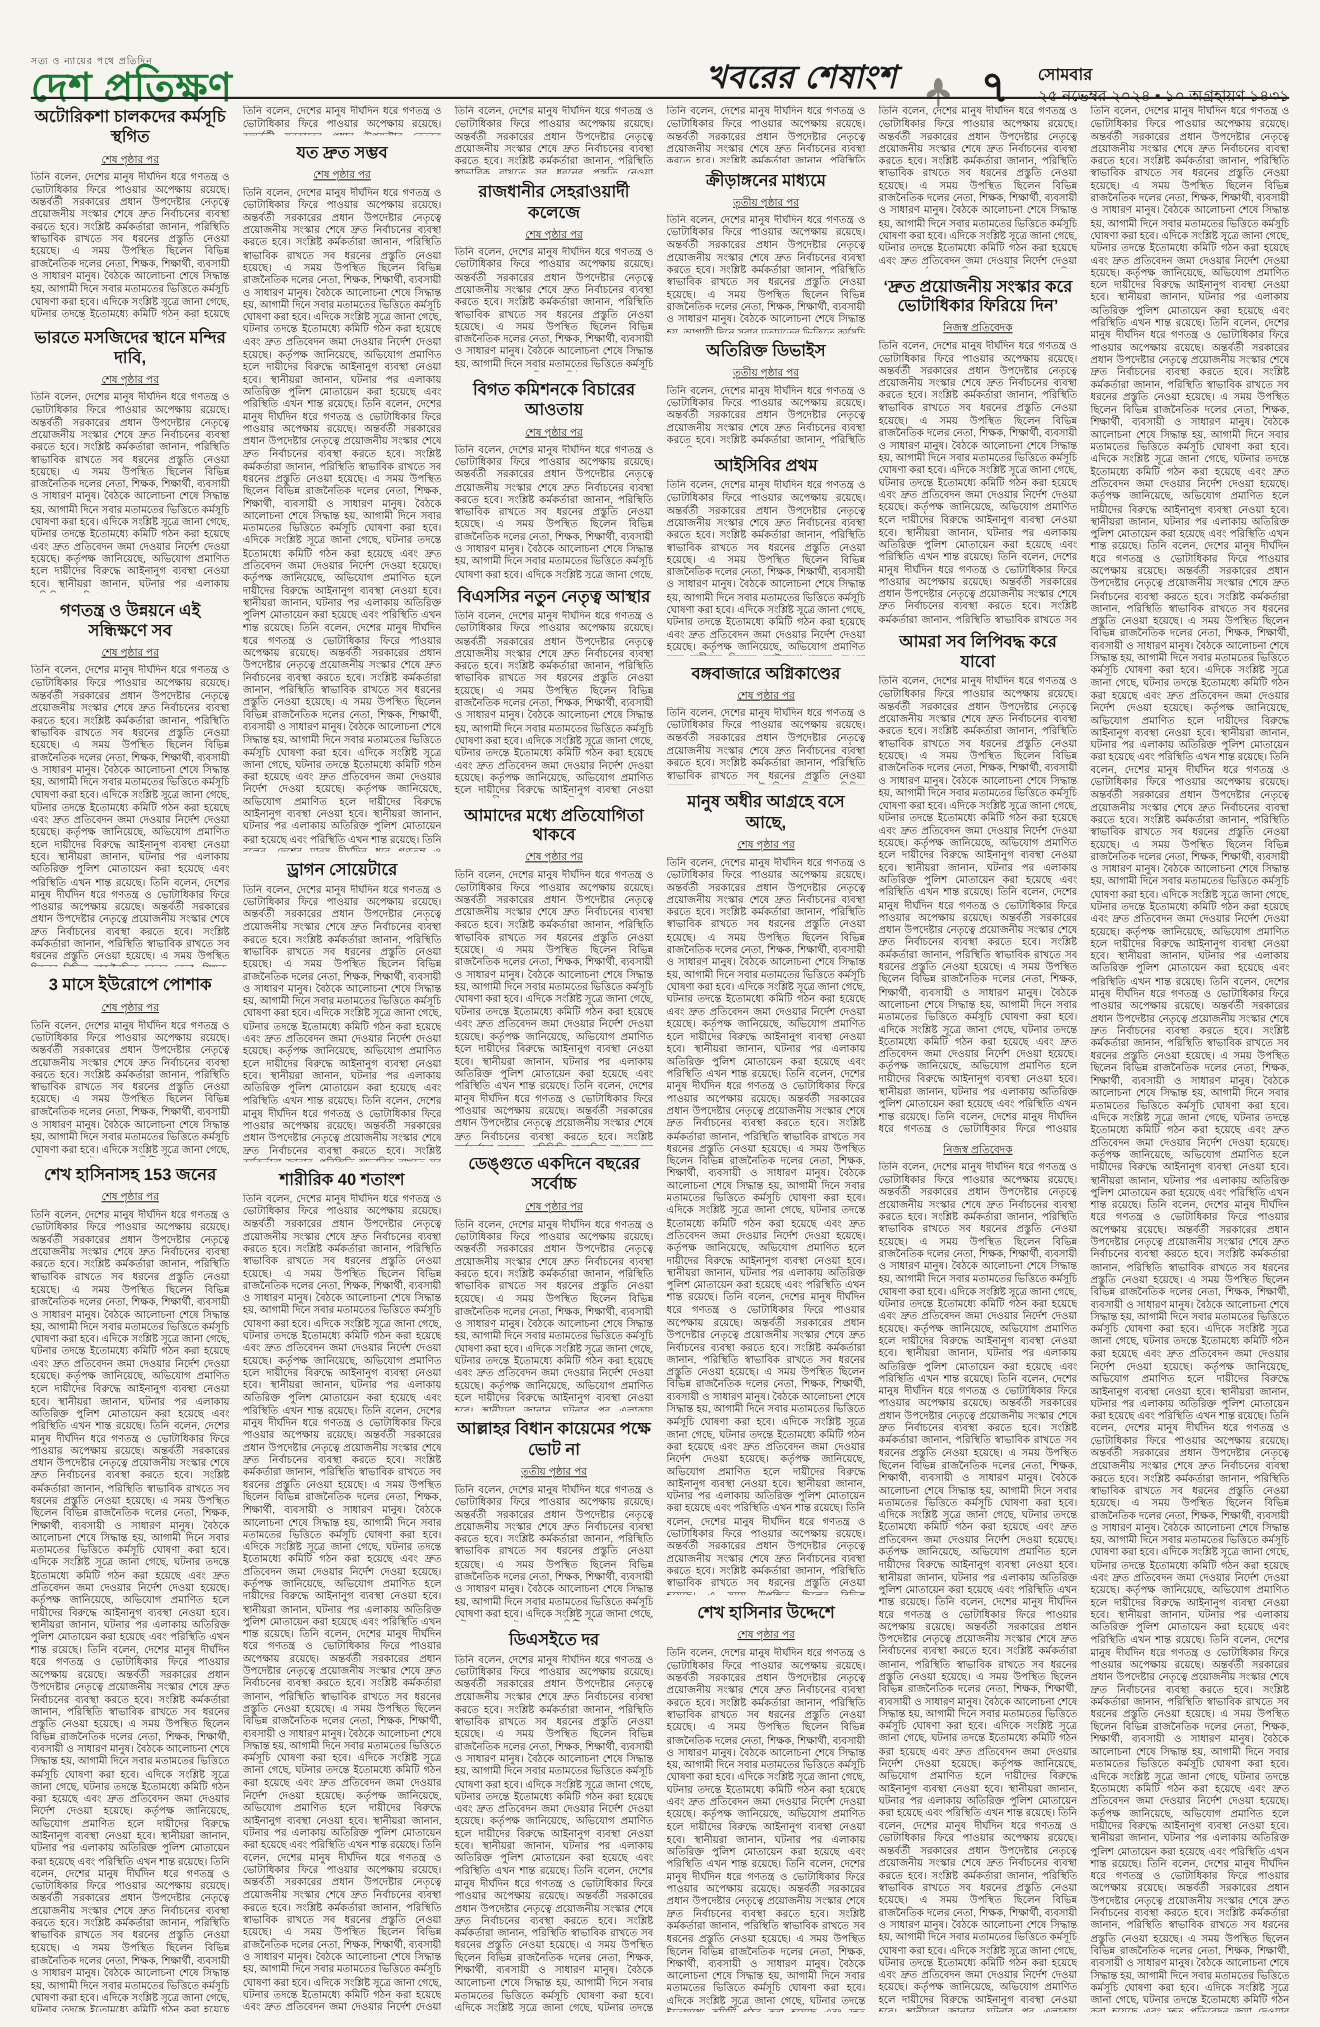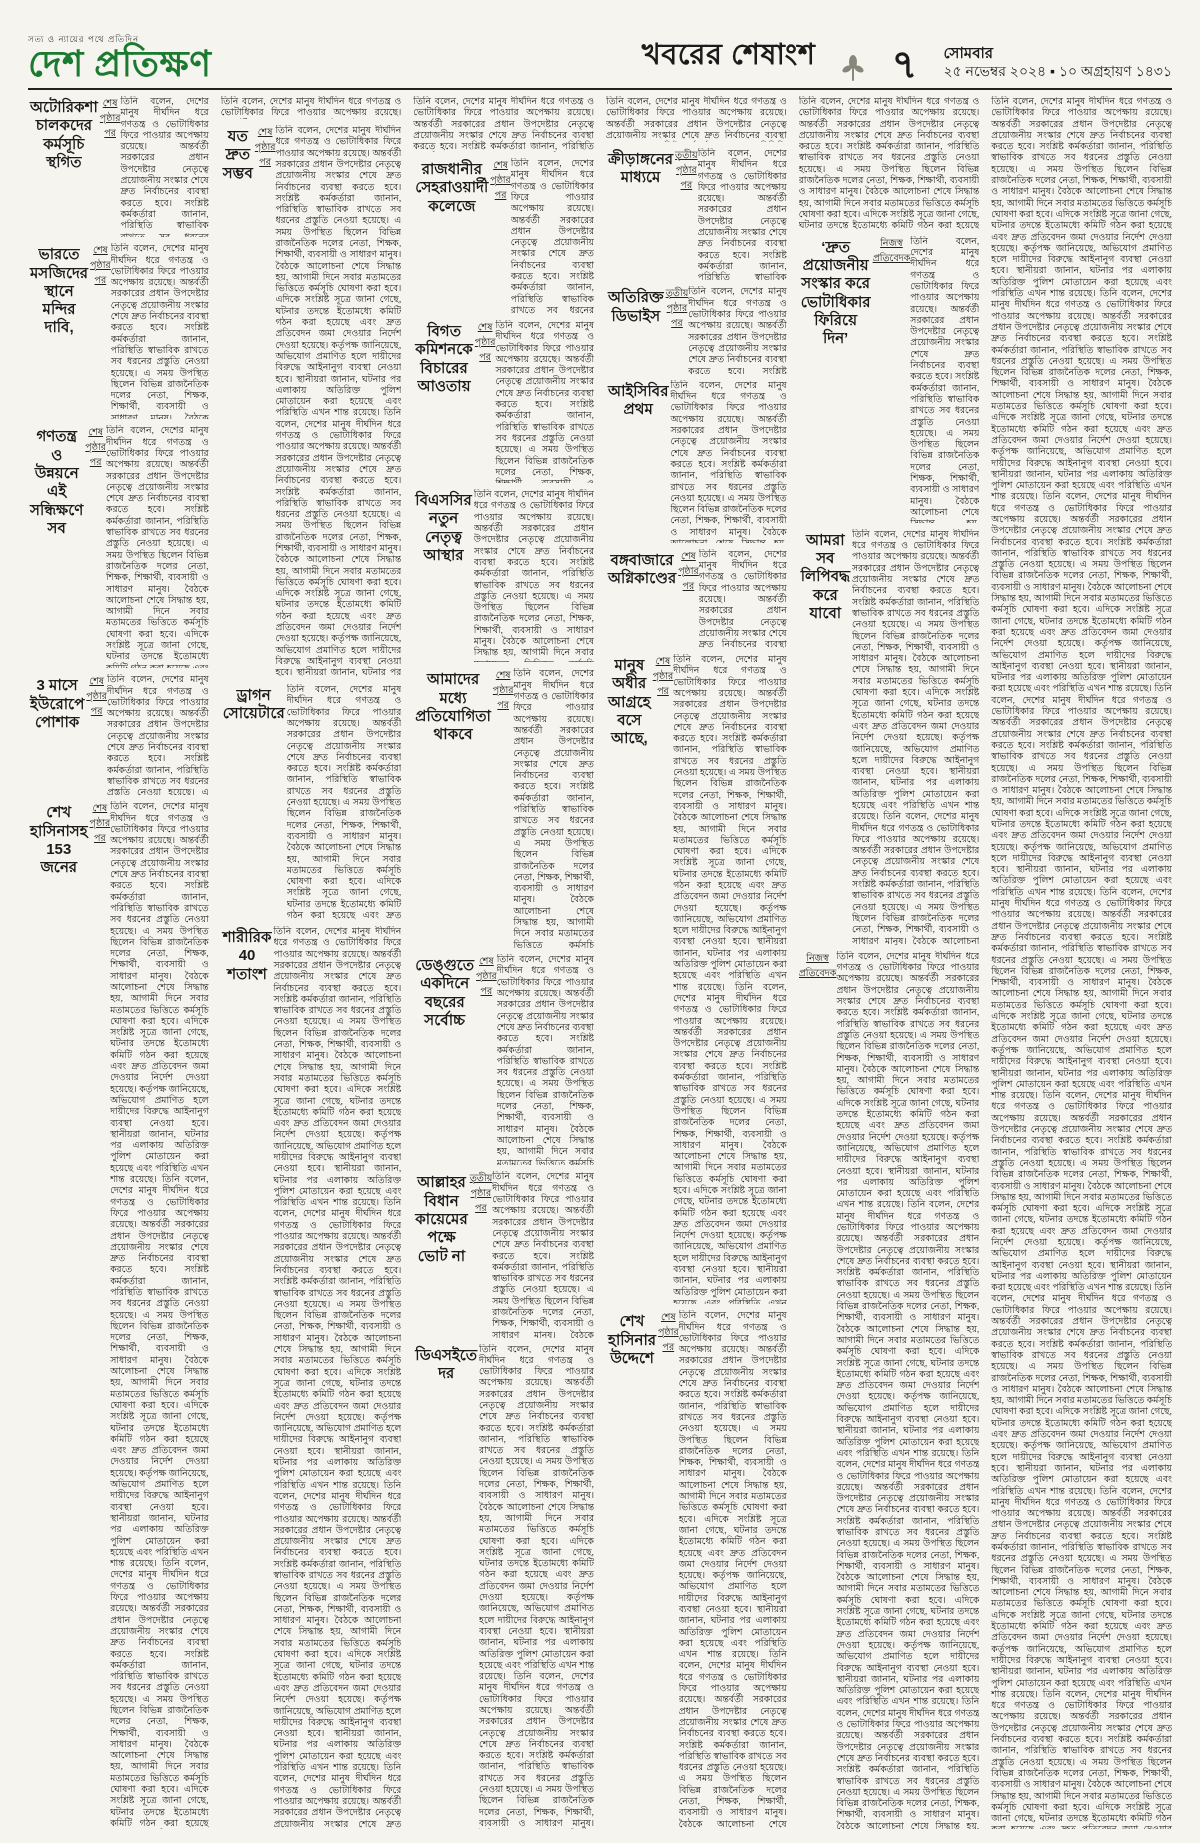--- a/index.html
+++ b/index.html
@@ -3,41 +3,41 @@
 <meta charset="utf-8">
 <style>
   html,body{margin:0;padding:0;background:#9a9a9a;}
   .page{
     position:relative;width:1200px;height:1843px;margin:0 auto;
     background:#f6f4ee;color:#1b1b1b;overflow:hidden;
     font-family:"Liberation Sans","DejaVu Sans",sans-serif;
   }
   
   .masthead{
-    position:absolute;top:20px;left:28px;right:28px;height:62px;
+    position:absolute;top:36px;left:28px;right:28px;height:62px;
     display:flex;align-items:flex-end;
   }
   .brand{display:flex;flex-direction:column;line-height:1;}
   .brand .tagline{font-size:8.5px;color:#444;letter-spacing:1px;margin-bottom:3px;}
   .brand .paper-name{font-size:36px;font-weight:bold;letter-spacing:.5px;}
   .head-right{margin-left:auto;display:flex;align-items:flex-end;gap:26px;}
-  .section-title{font-size:29px;font-weight:bold;letter-spacing:.5px;padding-bottom:2px;}
+  .section-title{font-size:29px;font-weight:bold;letter-spacing:.5px;padding-bottom:2px;font-style:italic;}
   .ornament{width:24px;height:28px;opacity:.8;}
   .page-number{font-size:40px;font-weight:bold;line-height:.9;}
   .datebox{display:flex;flex-direction:column;align-items:flex-start;line-height:1.25;padding-bottom:2px;}
   .datebox .day{font-size:15px;font-weight:bold;}
   .datebox .dates{font-size:14px;white-space:nowrap;}
   .head-rule{position:absolute;top:88px;left:28px;right:28px;border-top:2px solid #222;}
   
   .content{
     position:absolute;top:96px;left:28px;right:28px;bottom:8px;
     display:flex;gap:12px;
   }
   .col{flex:1 1 0;min-width:0;display:flex;flex-direction:column;overflow:hidden;}
-  .article{overflow:hidden;display:flex;flex-direction:row;padding-bottom:6px;box-sizing:border-box;}
+  .article{overflow:hidden;display:flex;flex-direction:column;padding-bottom:6px;box-sizing:border-box;}
   .article.grow{flex:1 1 auto;}
   .headline{
     margin:0;padding:2px 2px 3px;font-size:15px;font-weight:bold;
     text-align:center;line-height:1.22;
   }
   .subhead{font-size:9.5px;text-align:center;padding-bottom:3px;color:#222;text-decoration:underline;}
   .body{
     margin:0;flex:1 1 auto;overflow:hidden;
     font-size:9.2px;line-height:11.3px;text-align:justify;text-justify:inter-word;
     color:#1d1d1d;word-break:break-word;

